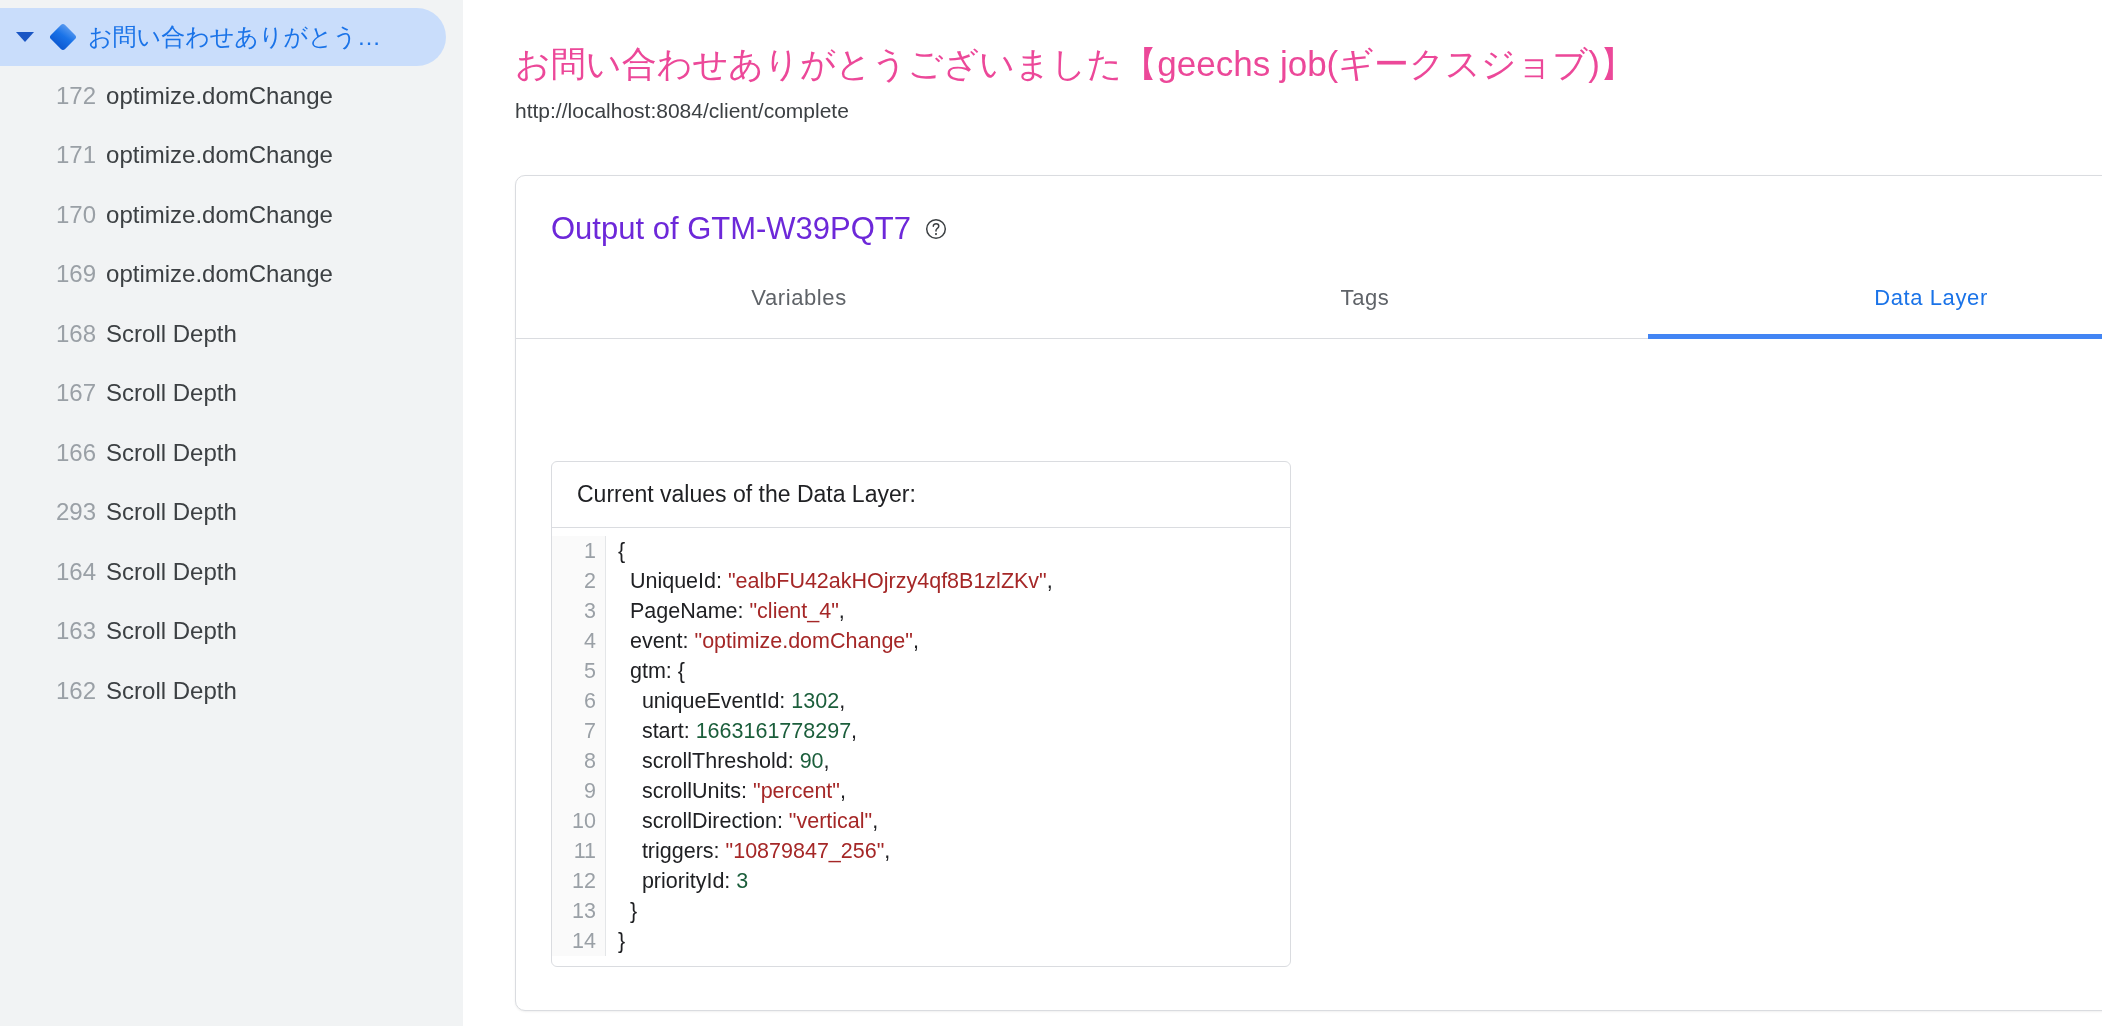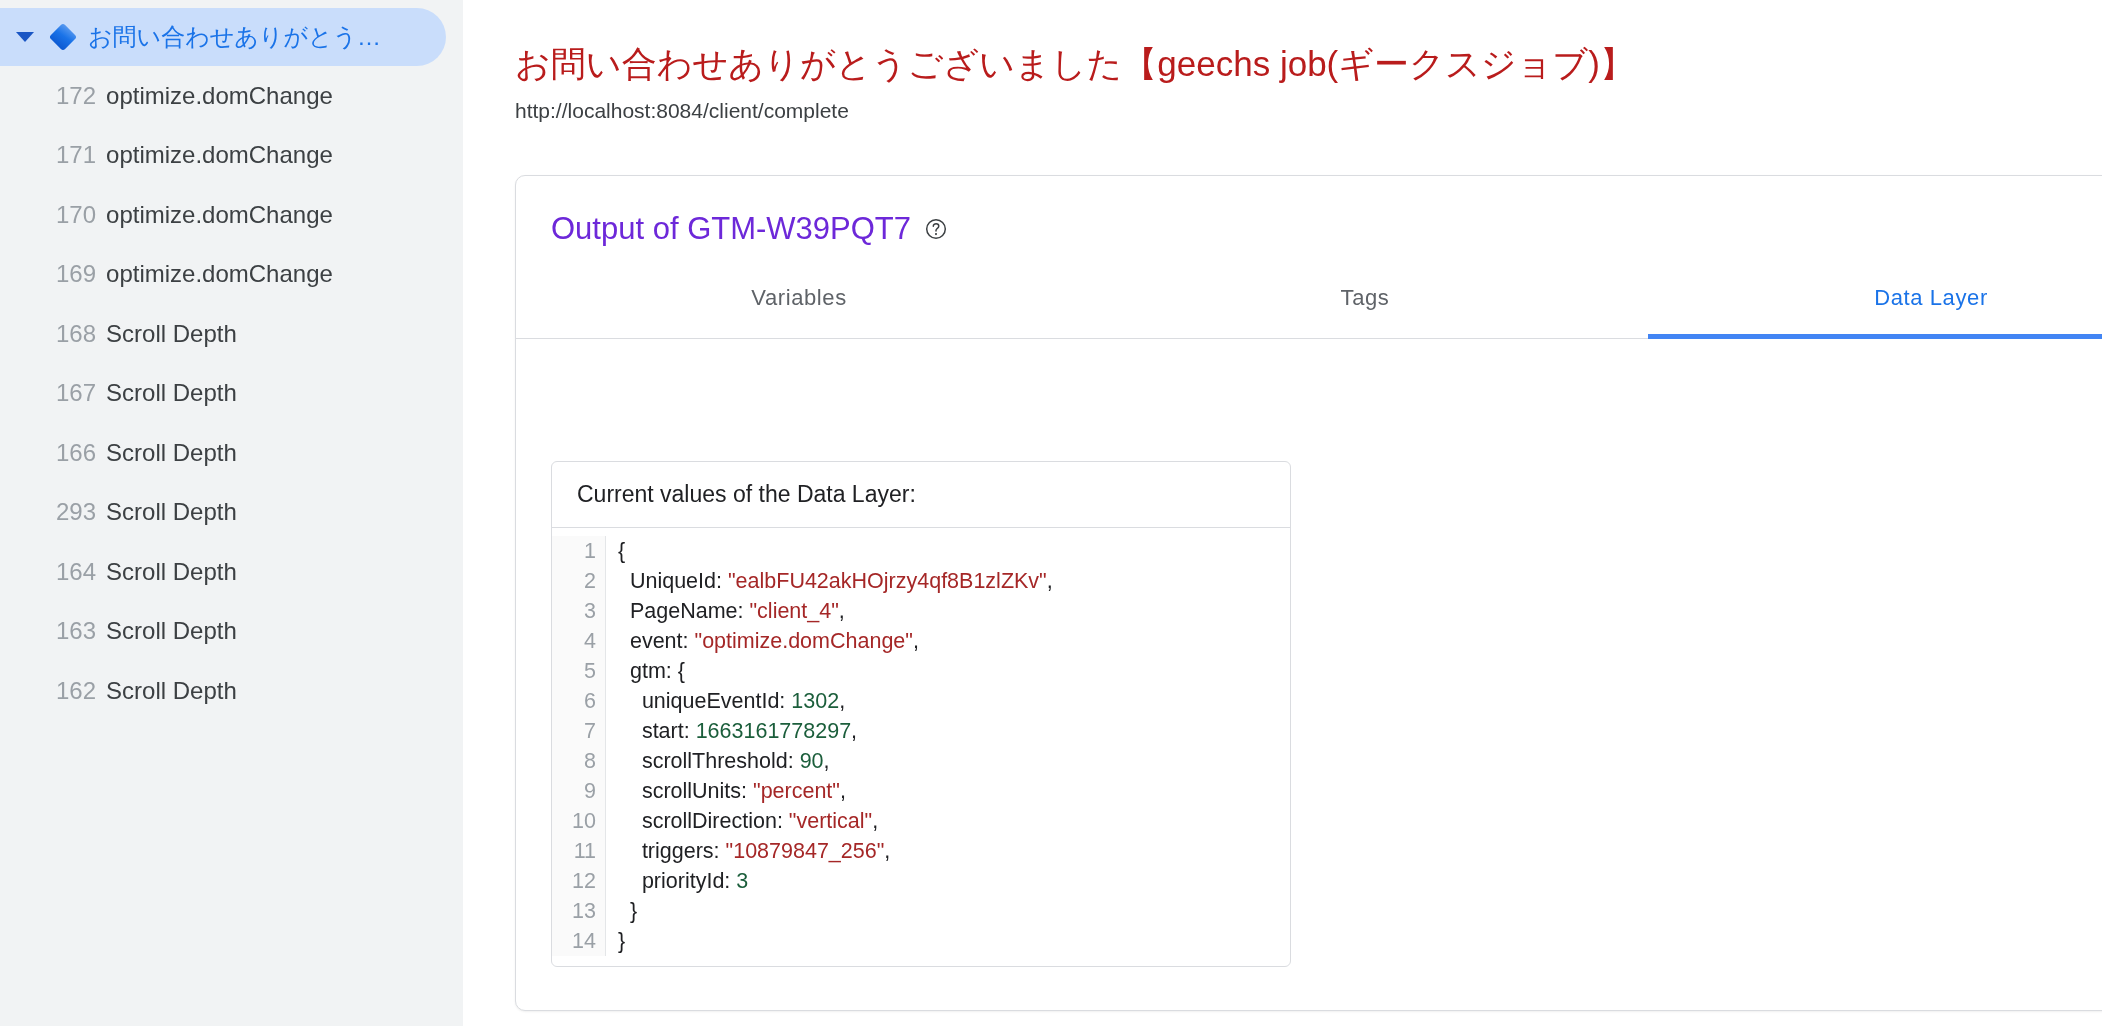--- a/index.html
+++ b/index.html
@@ -105,21 +105,21 @@
     height: 1026px;
     background: #ffffff;
     position: relative;
     overflow: hidden;
   }
   .page-head {
     padding: 42px 0 0 52px;
   }
   .page-title {
     font-size: 35px;
-    color: #b91c1c;
+    color: #ec4899;
     letter-spacing: 0px;
     line-height: 1.25;
     font-weight: 400;
   }
   .page-url {
     margin-top: 13px;
     font-size: 21px;
     color: #3c4043;
   }
 

